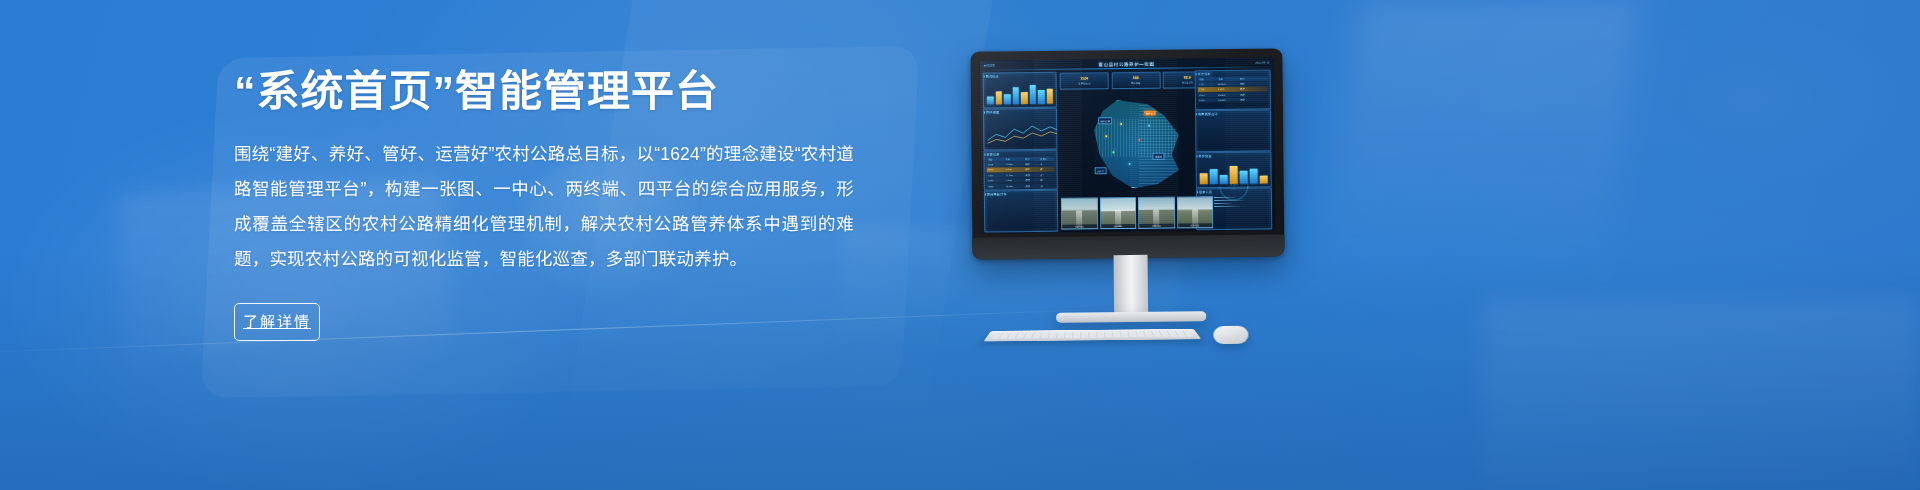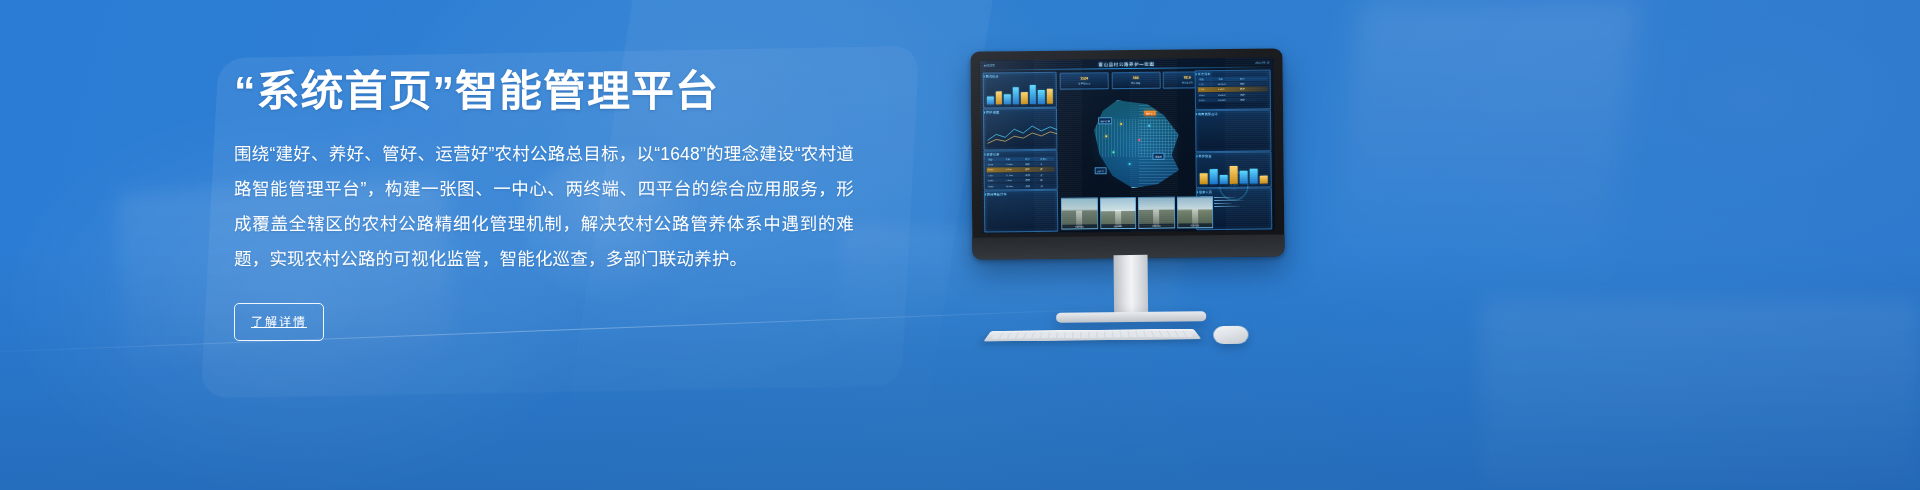--- a/index.html
+++ b/index.html
@@ -63,23 +63,23 @@
   .headline{
     margin:0;color:#ffffff;font-size:43px;line-height:1.18;font-weight:bold;
     letter-spacing:1px;text-shadow:0 1px 3px rgba(12,48,96,.25);white-space:nowrap;
   }
   .desc{
     margin:20px 0 0 0;color:#ffffff;font-size:17.5px;line-height:2.0;
     text-align:justify;text-justify:inter-ideograph;letter-spacing:.2px;
     text-shadow:0 1px 2px rgba(12,48,96,.18);
   }
   .cta{
-    display:inline-block;margin-top:26px;padding:0 16px;height:38px;line-height:36px;
+    display:inline-block;margin-top:26px;padding:0 8px;height:38px;line-height:36px;
     border:1px solid rgba(255,255,255,.92);border-radius:5px;color:#fff;
-    font-size:12px;letter-spacing:2px;background:transparent;cursor:pointer;
+    font-size:15px;letter-spacing:2px;background:transparent;cursor:pointer;
     box-sizing:border-box;
   }
 
   
   .device{position:absolute;left:960px;top:50px;width:340px;height:310px;z-index:7;
           transform:rotate(-0.6deg);}
   .bezel{
     position:absolute;left:12px;top:0;width:312px;height:208px;
     background:linear-gradient(150deg,#2e3136 0%,#1b1d20 42%,#121316 100%);
     border-radius:9px;padding:9px 9px 26px 9px;box-sizing:border-box;
@@ -279,21 +279,21 @@
   <div class="bg-shape shape-c"></div>
   <div class="bg-shape shape-d"></div>
   <div class="bg-shape shape-e"></div>
   <div class="bg-shape shape-f"></div>
   <div class="glass-card"></div>
   <div class="glass-card2"></div>
   <div class="diag-line"></div>
 
   <div class="copy">
     <h1 class="headline">“系统首页”智能管理平台</h1>
-    <p class="desc">围绕“建好、养好、管好、运营好”农村公路总目标，以“1648”的理念建设“农村道路智能管理平台”，构建一张图、一中心、两终端、四平台的综合应用服务，形成覆盖全辖区的农村公路精细化管理机制，解决农村公路管养体系中遇到的难题，实现农村公路的可视化监管，智能化巡查，多部门联动养护。</p>
+    <p class="desc">围绕“建好、养好、管好、运营好”农村公路总目标，以“1624”的理念建设“农村道路智能管理平台”，构建一张图、一中心、两终端、四平台的综合应用服务，形成覆盖全辖区的农村公路精细化管理机制，解决农村公路管养体系中遇到的难题，实现农村公路的可视化监管，智能化巡查，多部门联动养护。</p>
     <a class="cta" href="#">了解详情</a>
   </div>
 
   <div class="device">
 
     <div class="bezel">
       <div class="screen">
         <div class="dash">
 
           <div class="dash-title">霍山县村公路养护一张图</div>

